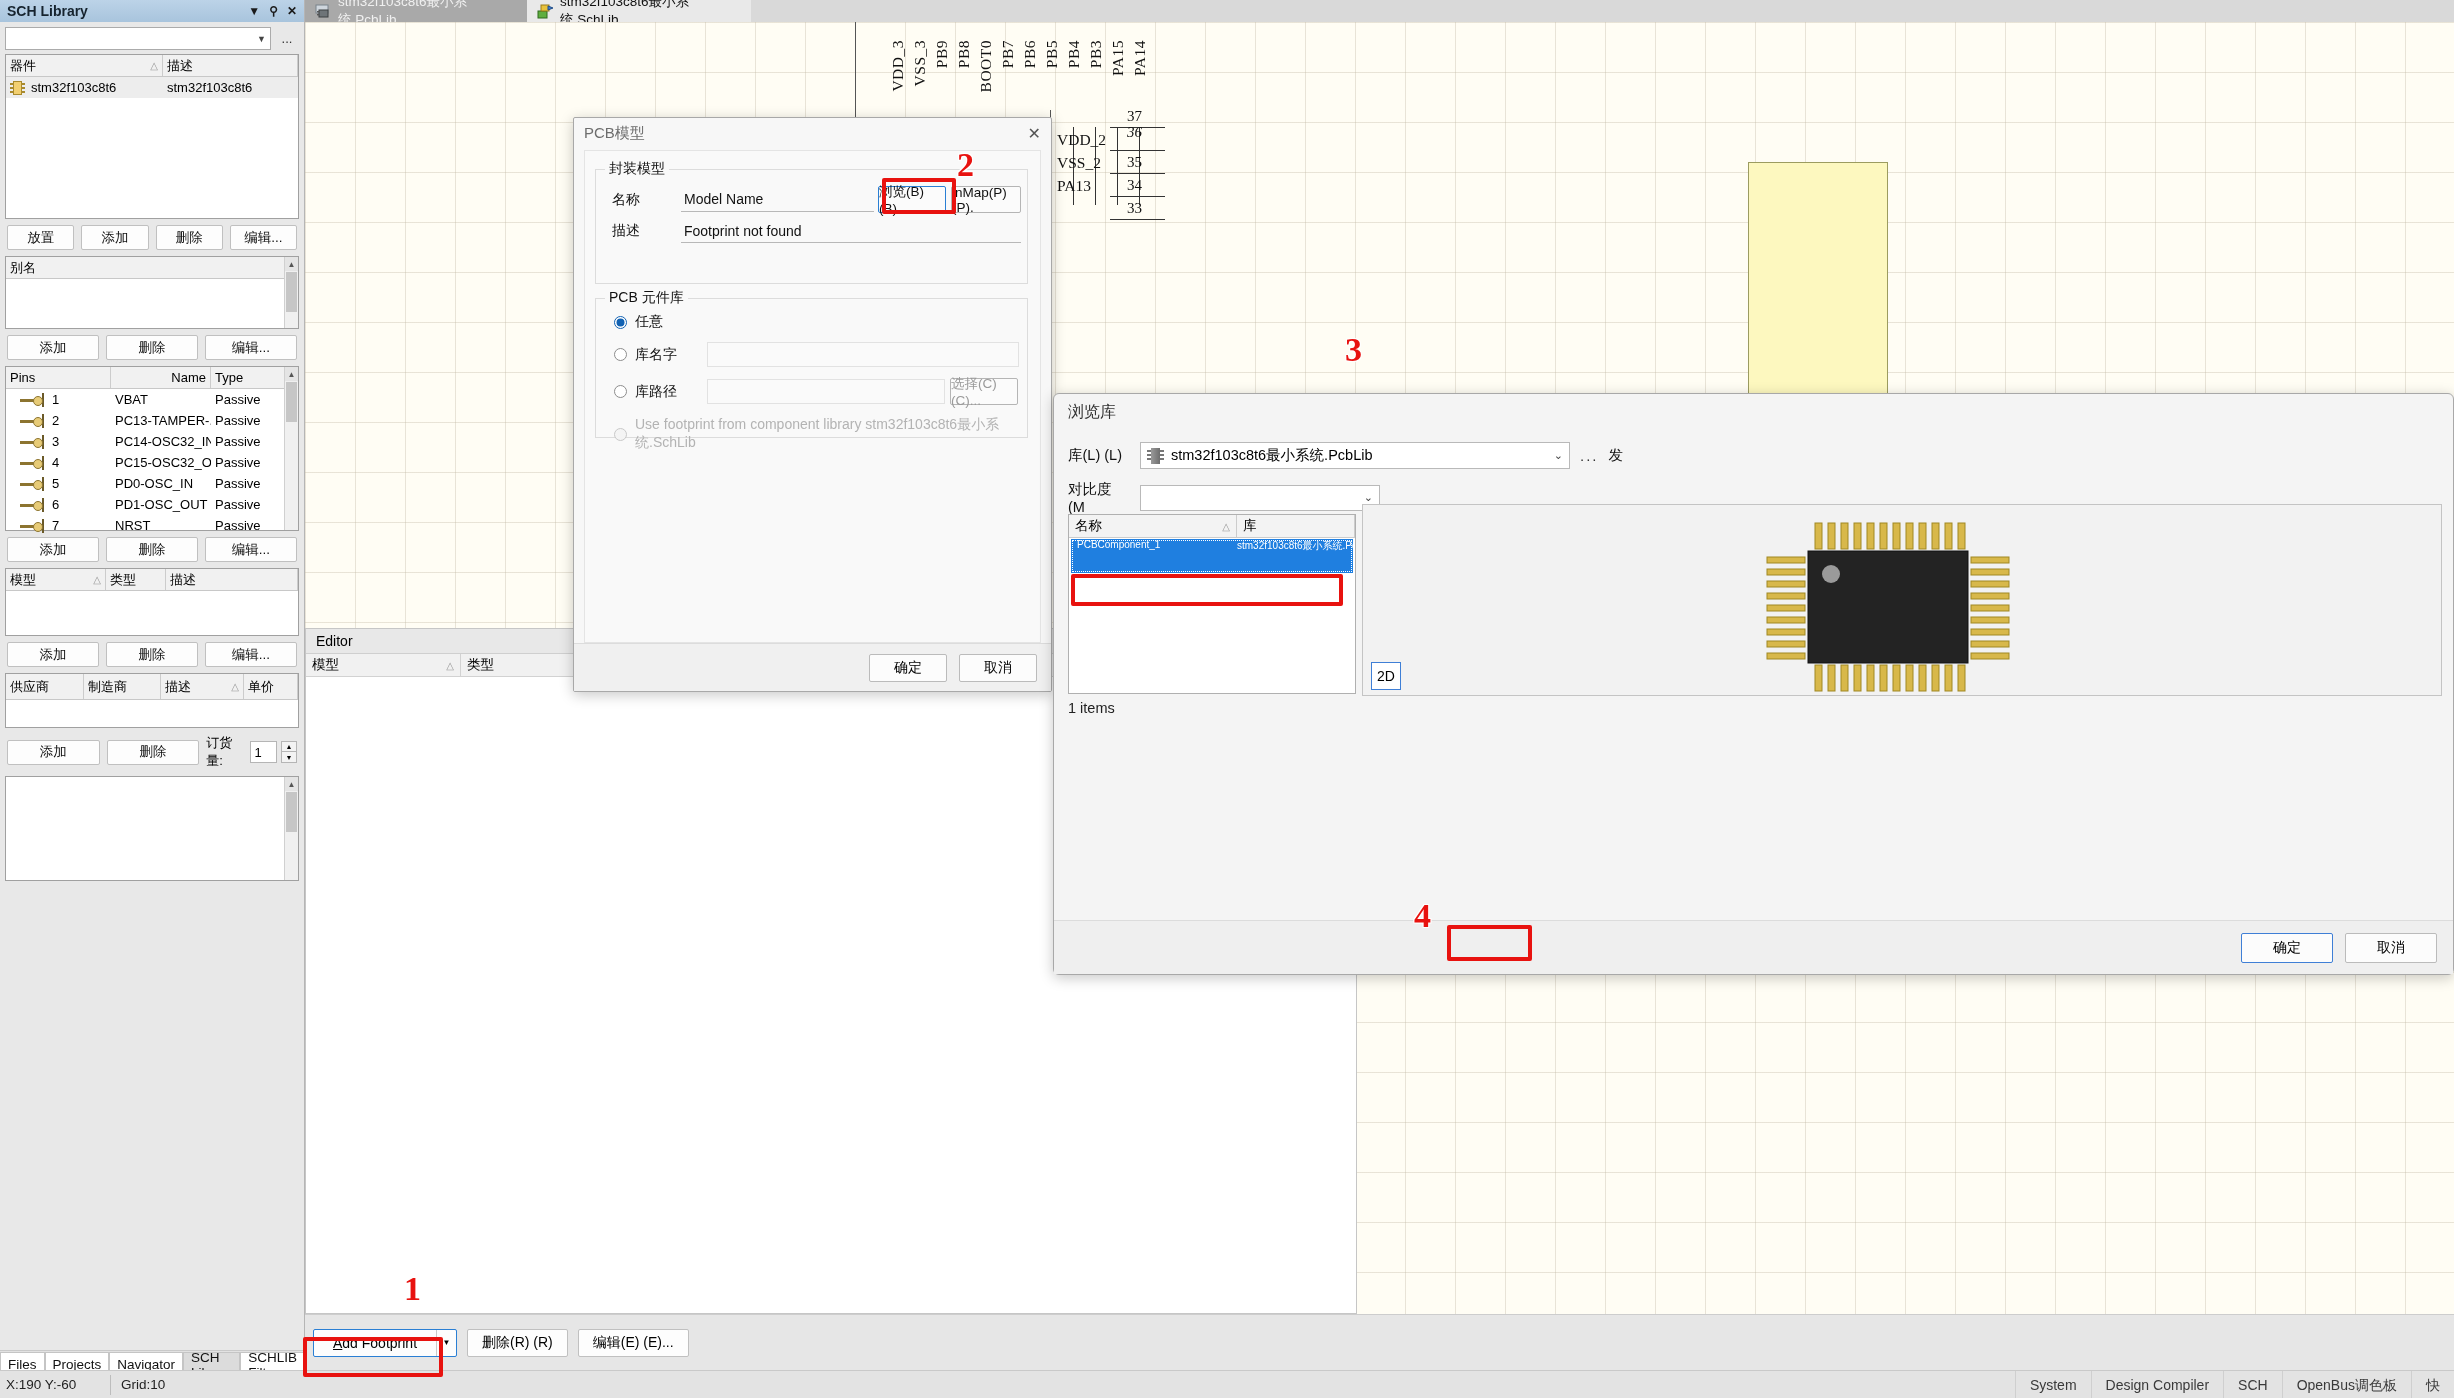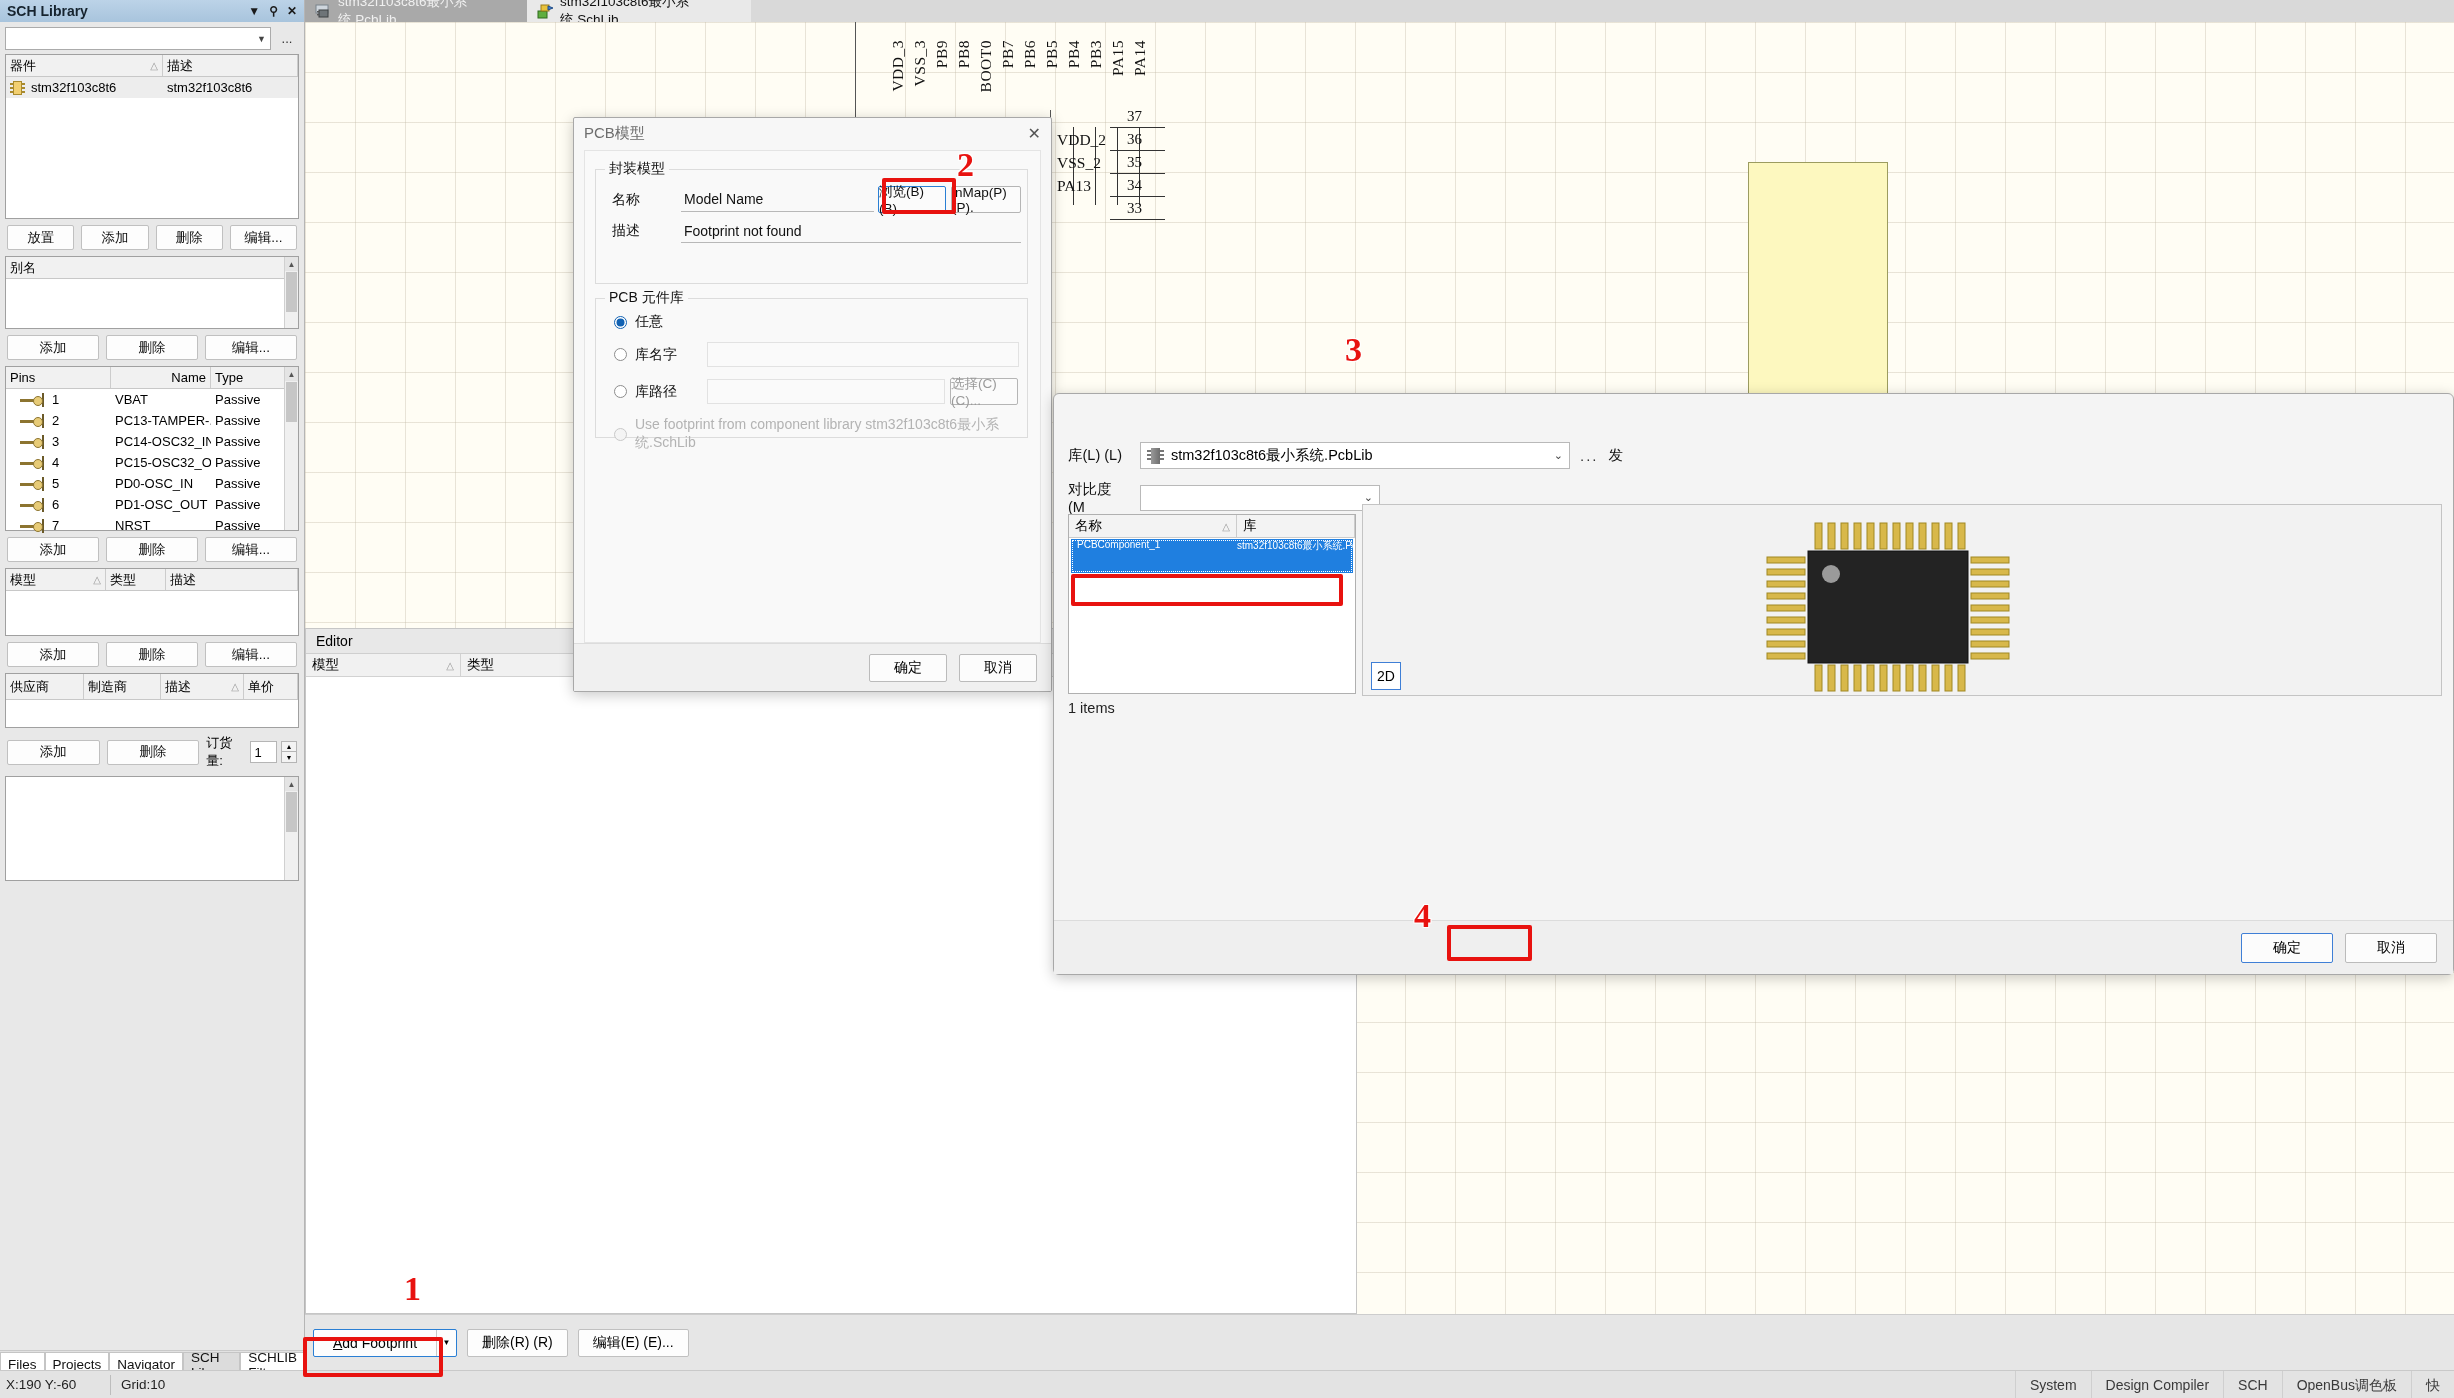--- a/index.html
+++ b/index.html
@@ -554,21 +554,21 @@
         <div class="vlabel" style="left: 826px; top: 18px;">PA14</div>
         <div class="pinline" style="left: 550px; top: 0px; width: 1px; height: 560px; background: rgb(85, 85, 85);"></div>
         <div class="pinline" style="left: 745px; top: 88px; width: 1px; height: 500px; background: rgb(85, 85, 85);"></div>
       </div>
 
     <div class="chipbody" style="left:1443px; top:140px; width:140px; height:240px;"></div>
 
     <div id="right-pins">
         <div class="pinnum" style="left: 822px; top: 86px;">37</div>
         <div class="pinline" style="left: 805px; top: 105px; width: 55px; height: 1px; background: rgb(51, 51, 51);"></div>
-        <div class="pinnum" style="left: 822px; top: 109px;">36</div>
+        <div class="pinnum" style="left: 822px; top: 102px; font-style: italic;">36</div>
         <div class="pinline" style="left: 805px; top: 128px; width: 55px; height: 1px; background: rgb(51, 51, 51);"></div>
         <div class="pinname" style="left: 752px; top: 109px;">VDD_2</div>
         <div class="pinnum" style="left: 822px; top: 132px;">35</div>
         <div class="pinline" style="left: 805px; top: 151px; width: 55px; height: 1px; background: rgb(51, 51, 51);"></div>
         <div class="pinname" style="left: 752px; top: 132px;">VSS_2</div>
         <div class="pinnum" style="left: 822px; top: 155px;">34</div>
         <div class="pinline" style="left: 805px; top: 174px; width: 55px; height: 1px; background: rgb(51, 51, 51);"></div>
         <div class="pinname" style="left: 752px; top: 155px;">PA13</div>
         <div class="pinnum" style="left: 822px; top: 178px;">33</div>
         <div class="pinline" style="left: 805px; top: 197px; width: 55px; height: 1px; background: rgb(51, 51, 51);"></div>
@@ -641,20 +641,21 @@
 
     </div>
 
     <div class="dfooter">
       <div class="fbtn">确定</div>
       <div class="fbtn">取消</div>
     </div>
   </div>
 
   <div id="browse-dialog">
+    <div class="btitle">浏览库</div>
 
     <div style="position:absolute;left:14px;top:48px;display:flex;align-items:center;gap:10px;width:1375px;">
       <span class="bw-label" style="width:62px;">库(L) (L)</span>
       <span class="bw-combo" style="width:430px;">
         <span class="chipglyph">
           <span class="core"></span>
           <i style="left:0;top:3px;"></i>
             <i style="left:0;top:7px;"></i>
             <i style="left:0;top:11px;"></i>
           <i style="left:13px;top:3px;"></i>

